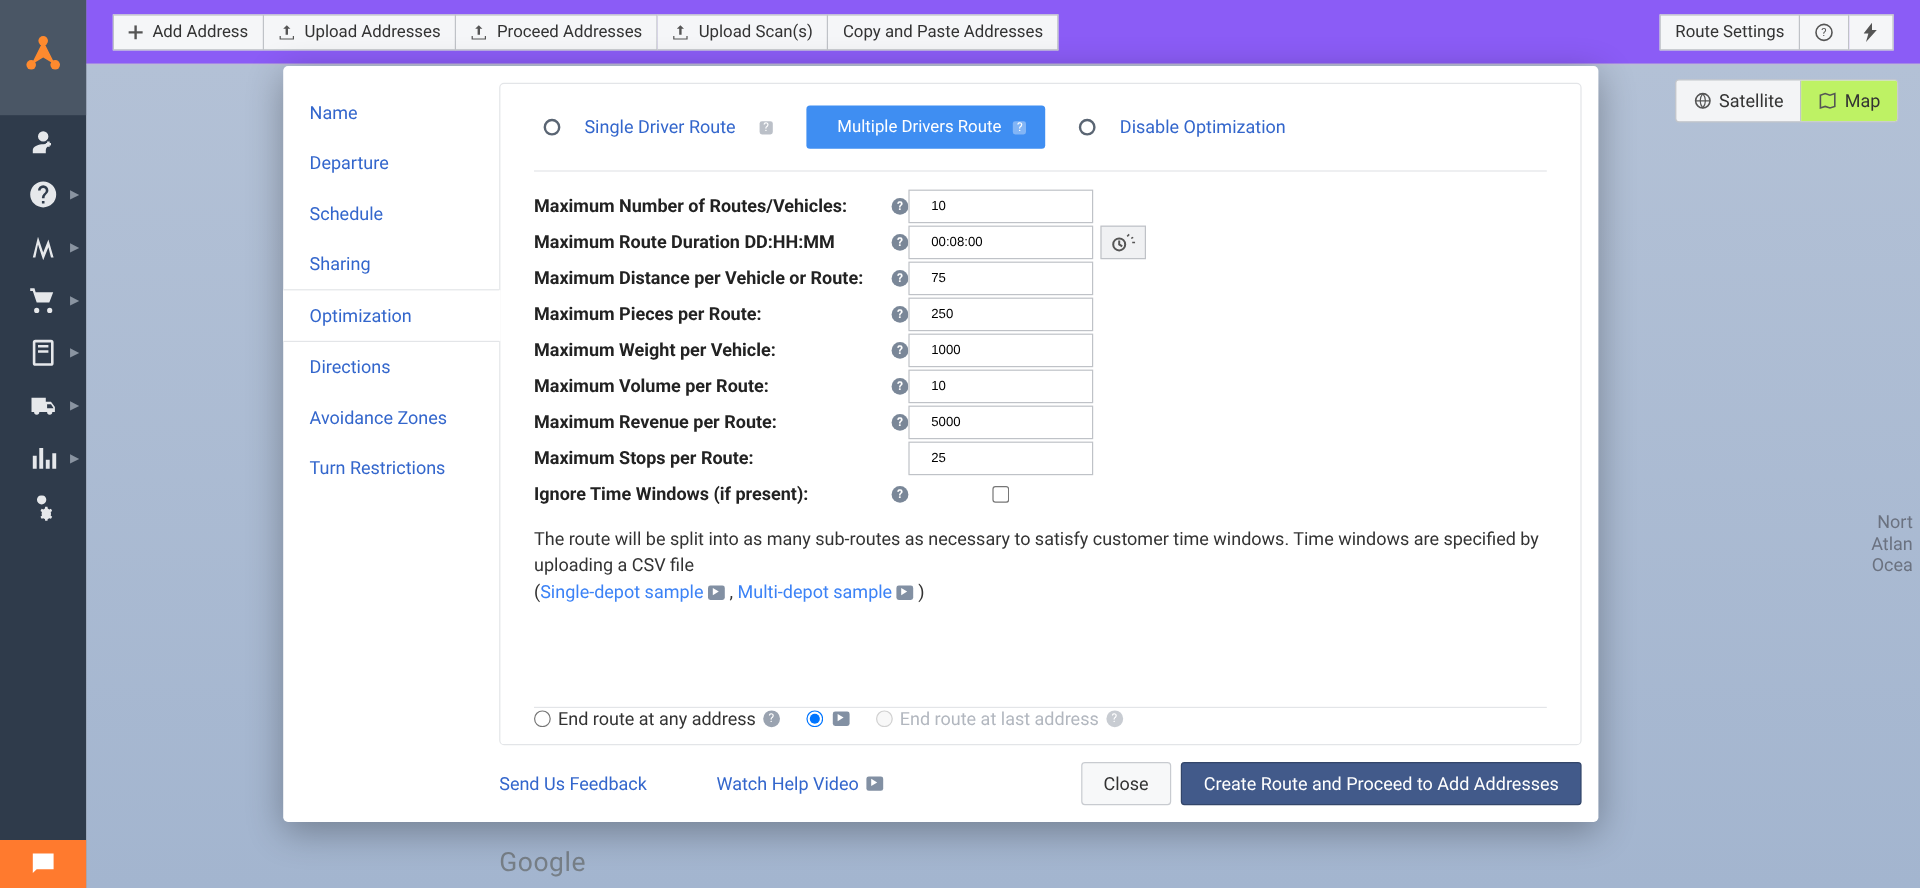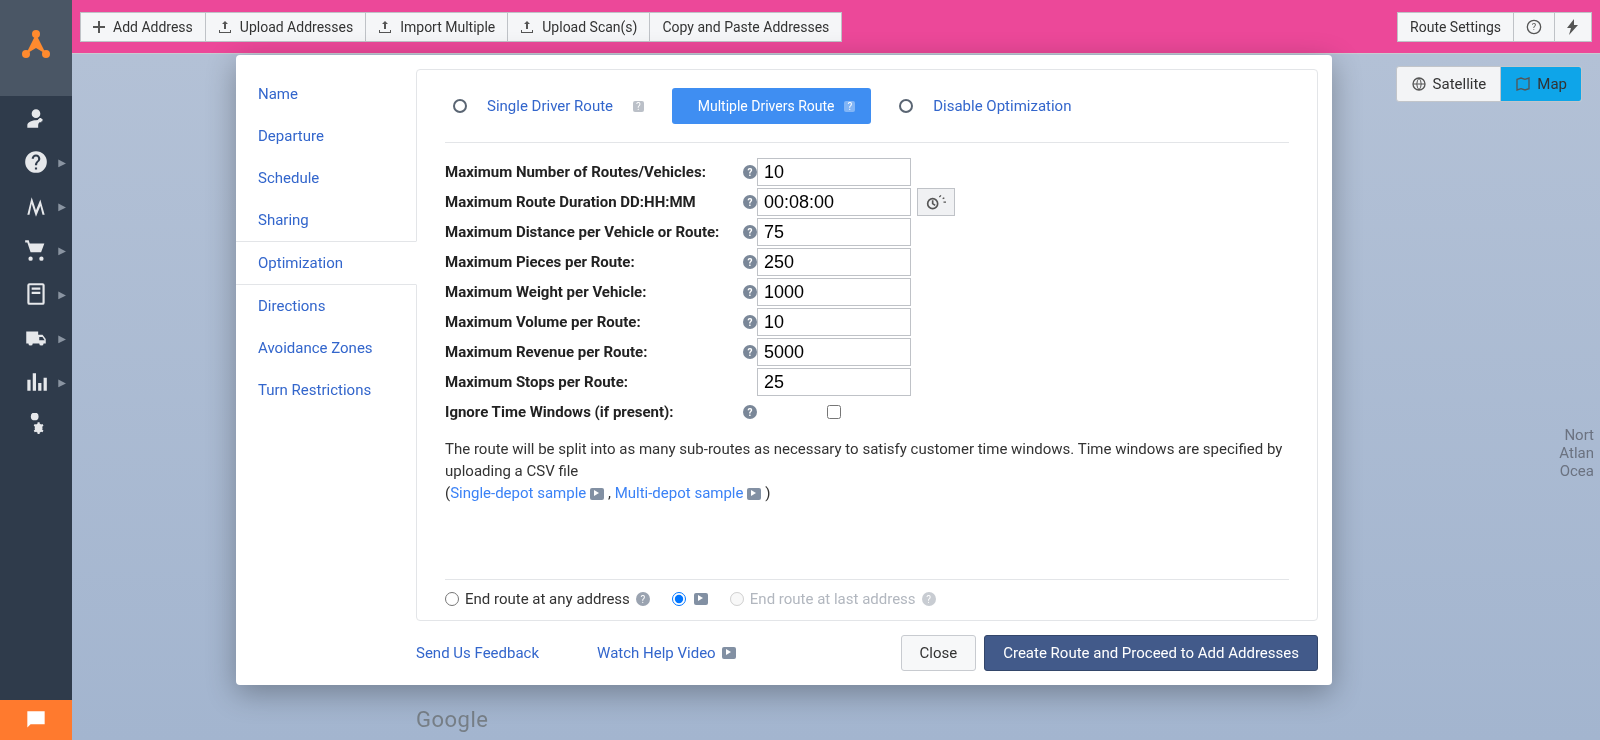--- a/index.html
+++ b/index.html
@@ -9,33 +9,33 @@
 .left-rail { position: absolute; left: 0; top: 0; width: 72px; height: 100%; background: #2f3b4b; display: flex; flex-direction: column; }
 .left-rail .logo { width: 72px; height: 96px; background: #4a5665; display: flex; align-items: center; justify-content: center; }
 .left-rail .logo svg { width: 40px; height: 40px; }
 .left-rail .nav-item { width: 72px; height: 44px; display: flex; align-items: center; justify-content: center; position: relative; cursor: pointer; }
 .left-rail .nav-item .chev { position: absolute; right: 6px; color: #8a94a1; font-size: 10px; }
 .left-rail .nav-item svg { width: 26px; height: 26px; fill: #e6e8eb; }
 .left-rail .chat { margin-top: auto; width: 72px; height: 40px; background: #ff7a2e; display: flex; align-items: center; justify-content: center; }
 .left-rail .chat svg { width: 26px; height: 26px; fill: #fff; }
 
 
-.toolbar { position: absolute; left: 72px; right: 0; top: 0; height: 54px; background: #ec4899; border-bottom: 1px solid #c9ccd0; display: flex; align-items: center; padding: 0 8px; gap: 0; }
+.toolbar { position: absolute; left: 72px; right: 0; top: 0; height: 54px; background: #8b5cf6; border-bottom: 1px solid #c9ccd0; display: flex; align-items: center; padding: 0 22px; gap: 0; }
 .toolbar .group { display: flex; }
 .toolbar .tbtn { height: 30px; padding: 0 12px; background: #f5f6f8; border: 1px solid #bfc2c7; display: flex; align-items: center; gap: 8px; font-size: 14px; color: #333; cursor: pointer; }
 .toolbar .group .tbtn + .tbtn { border-left: none; }
 .toolbar .spacer { flex: 1; }
 .toolbar .right-group { display: flex; gap: 0; }
 .toolbar .right-group .tbtn + .tbtn { border-left: none; }
 
 
 .map-bg { position: absolute; left: 72px; right: 0; top: 54px; bottom: 0; background: linear-gradient(180deg,#b3c1d6 0%,#a3b5cf 100%); }
 .map-toggle { position: absolute; right: 18px; top: 12px; height: 36px; display: flex; background: #f3f4f6; border: 1px solid #c2c5ca; border-radius: 3px; overflow: hidden; }
 .map-toggle .seg { padding: 0 14px; display: flex; align-items: center; gap: 6px; font-size: 15px; color: #333; cursor: pointer; }
-.map-toggle .seg.active { background: #0ea5e9; }
+.map-toggle .seg.active { background: #bef264; }
 .map-toggle .sep { width: 1px; background: #c2c5ca; }
 .map-footer { position: absolute; left: 344px; bottom: 8px; color: #777f87; font-size: 22px; letter-spacing: 0.5px; }
 .map-label-right { position: absolute; right: 0; top: 372px; color: #6b7280; font-size: 15px; line-height: 1.2; text-align: right; padding-right: 6px; }
 
 
 .modal { position: absolute; left: 236px; top: 55px; width: 1096px; height: 630px; background: #fff; border-radius: 4px; box-shadow: 0 8px 30px rgba(0,0,0,.3); display: flex; }
 .modal .side { width: 180px; padding-top: 18px; }
 .modal .side .item { padding: 12px 22px; color: #3366cc; cursor: pointer; font-size: 15px; }
 .modal .side .item.active { background: #fff; border-top: 1px solid #e3e5e8; border-bottom: 1px solid #e3e5e8; border-right: 1px solid #fff; margin-right: -1px; position: relative; z-index: 2; }
 .modal .panel-wrap { flex: 1; padding: 14px 14px 14px 0; display: flex; flex-direction: column; }
@@ -47,32 +47,32 @@
 .route-type .pill { background: #3f8ef2; color: #fff; border-radius: 3px; padding: 10px 16px; display: flex; align-items: center; gap: 10px; }
 .route-type .pill .radio { border-color: #fff; }
 .route-type .help-badge { font-size: 10px; background: rgba(120,130,145,.5); color: #fff; border-radius: 2px; padding: 0 3px; }
 
 .divider { border: none; border-top: 1px solid #e3e5e8; margin-bottom: 14px; }
 
 .form .row { display: flex; align-items: center; min-height: 30px; margin-bottom: 0; }
 .form .row .lbl { width: 312px; font-weight: 700; color: #222; font-size: 15px; display: flex; align-items: center; gap: 6px; justify-content: space-between; }
 .form .row .lbl .help { width: 14px; height: 14px; border-radius: 50%; background: #7a8798; color: #fff; font-size: 10px; display: inline-flex; align-items: center; justify-content: center; }
 .form .row .ctrl { display: flex; align-items: center; gap: 6px; }
-.form .row input[type="text"] { width: 154px; height: 28px; border: 1px solid #bfc2c7; padding: 0 6px; font-size: 18px; }
+.form .row input[type="text"] { width: 154px; height: 28px; border: 1px solid #bfc2c7; padding: 0 18px; font-size: 11px; }
 .form .row .clock-btn { width: 38px; height: 28px; border: 1px solid #bfc2c7; background: #f0f1f3; display: flex; align-items: center; justify-content: center; cursor: pointer; }
 .form .row .chk { width: 14px; height: 14px; }
 
 .note { font-size: 15px; color: #333; margin-top: 12px; line-height: 1.45; }
 .note a { color: #3b82f6; text-decoration: none; }
 .note .vid { display:inline-block; width:14px; height:12px; background:#8290a3; border-radius:2px; vertical-align:middle; margin-left:4px; position:relative;}
 .note .vid::after{content:"";position:absolute;left:4px;top:2px;border-left:5px solid #fff;border-top:3.5px solid transparent;border-bottom:3.5px solid transparent;}
 
 .panel .grow { flex: 1; }
 
-.end-opts { display: flex; align-items: center; gap: 22px; padding-top: 10px; border-top: 1px solid #e3e5e8; }
+.end-opts { display: flex; align-items: center; gap: 22px; border-top: 1px solid #e3e5e8; }
 .end-opts .opt { display: flex; align-items: center; gap: 6px; font-size: 15px; color: #333; cursor: pointer; }
 .end-opts .opt.disabled { color: #b2b7bf; }
 .end-opts .opt input { width: 14px; height: 14px; }
 .end-opts .opt .vid { display:inline-block; width:14px; height:12px; background:#8290a3; border-radius:2px; margin-left:2px; position:relative;}
 .end-opts .opt .vid::after{content:"";position:absolute;left:4px;top:2px;border-left:5px solid #fff;border-top:3.5px solid transparent;border-bottom:3.5px solid transparent;}
 .end-opts .opt .help { width: 14px; height: 14px; border-radius: 50%; background: #9aa3b0; color: #fff; font-size: 10px; display: inline-flex; align-items: center; justify-content: center; }
 
 .modal-footer { display: flex; align-items: center; padding: 14px 0 0 0; }
 .modal-footer .link { color: #3366cc; font-size: 15px; cursor: pointer; display:flex; align-items:center; gap:6px;}
 .modal-footer .link .vid { display:inline-block; width:14px; height:12px; background:#8290a3; border-radius:2px; position:relative;}
@@ -163,21 +163,21 @@
     <div class="tbtn">
       <svg width="14" height="14" viewBox="0 0 14 14">
           <path d="M2 10v2h10v-2h1v3H1v-3ZM7 1l3 3H8v5H6V4H4Z" fill="#555"></path>
         </svg>
       <span>Upload Addresses</span>
     </div>
     <div class="tbtn">
       <svg width="14" height="14" viewBox="0 0 14 14">
           <path d="M2 10v2h10v-2h1v3H1v-3ZM7 1l3 3H8v5H6V4H4Z" fill="#555"></path>
         </svg>
-      <span>Import Multiple</span>
+      <span>Proceed Addresses</span>
     </div>
     <div class="tbtn">
       <svg width="14" height="14" viewBox="0 0 14 14">
           <path d="M2 10v2h10v-2h1v3H1v-3ZM7 1l3 3H8v5H6V4H4Z" fill="#555"></path>
         </svg>
       <span>Upload Scan(s)</span>
     </div>
     <div class="tbtn">
       <span>Copy and Paste Addresses</span>
     </div>

